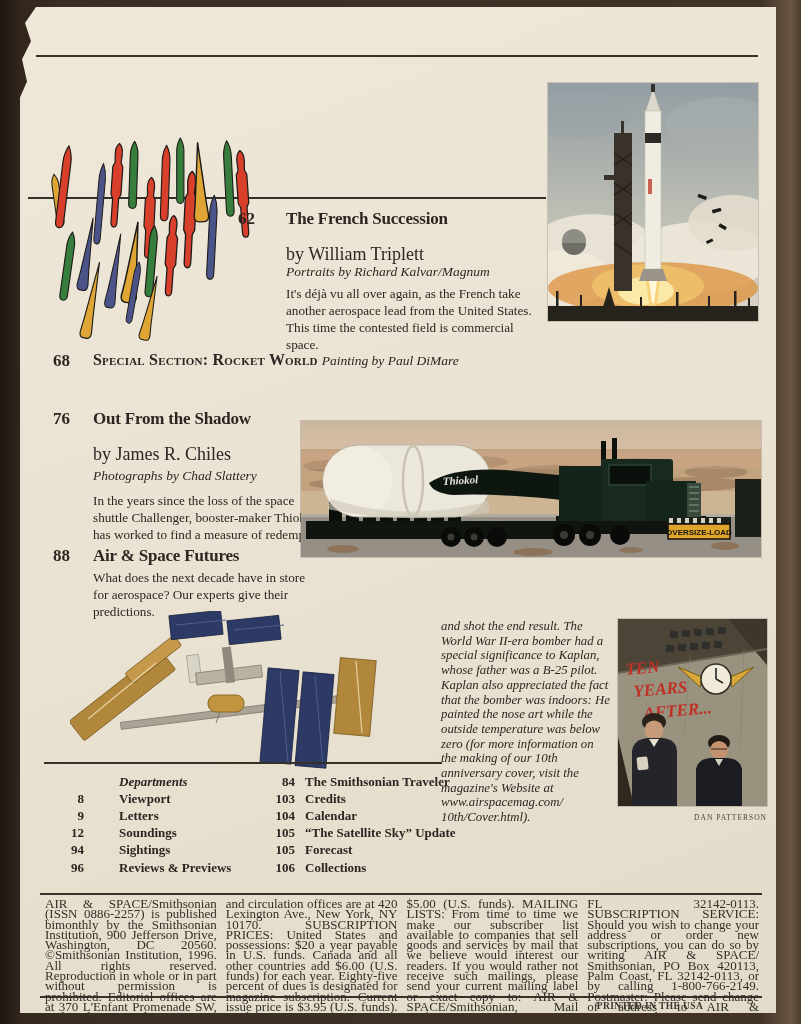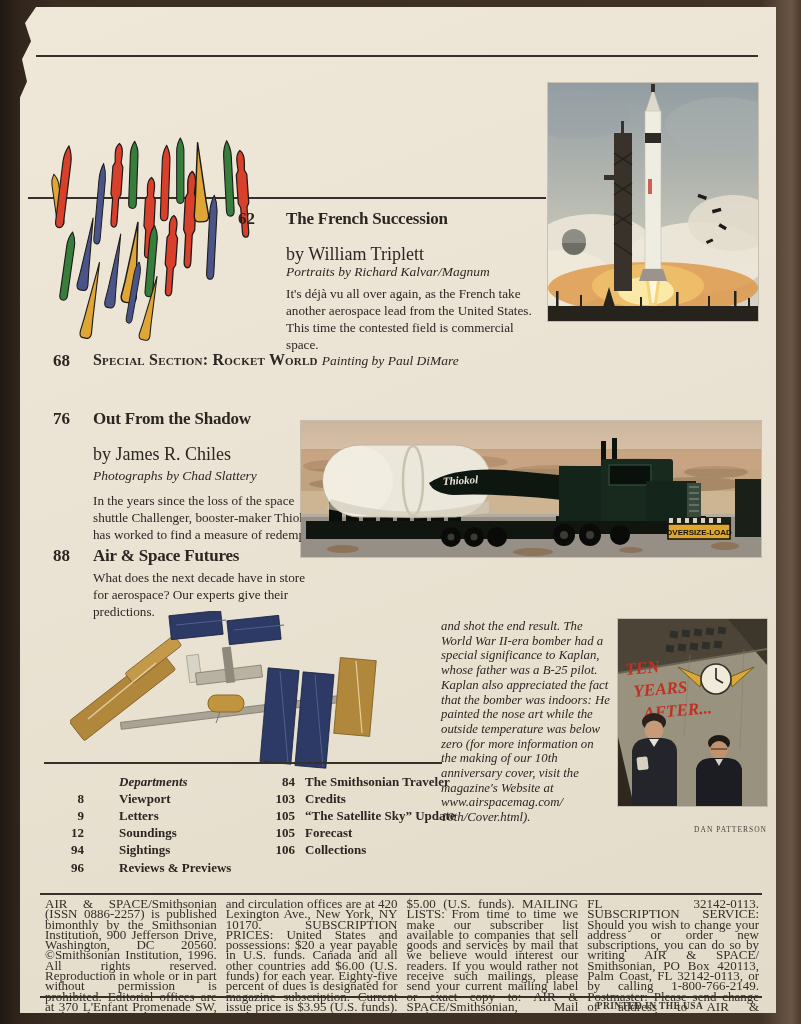--- a/index.html
+++ b/index.html
@@ -34,21 +34,21 @@
   .dept-heading{margin-left:35px;font-weight:bold;font-style:italic;font-size:13px;}
   .dept-col2 .dept-num{width:35px;}
   .dept-col2 .dept-lbl{margin-left:10px;}
   
   .cover-block{position:absolute;left:421px;top:610px;width:336px;}
   .cover-intro{font-style:italic;font-size:13px;line-height:15.8px;}
   .cover-label{font-style:normal;font-weight:bold;font-size:14.5px;}
   .cover-row{display:flex;margin-top:2px;}
   .cover-body{font-style:italic;font-size:12.8px;line-height:14.7px;width:170px;flex:0 0 auto;overflow-wrap:break-word;}
   .cover-photo-wrap{margin-left:7px;width:149px;}
-  .photo-credit{font-size:7.5px;letter-spacing:1px;color:#4a443c;text-align:right;margin-top:19px;}
+  .photo-credit{font-size:7.5px;letter-spacing:1px;color:#4a443c;text-align:right;margin-top:7px;}
   
   .masthead{position:absolute;left:25px;top:892px;width:714px;display:flex;gap:9px;}
   .masthead p{margin:0;flex:1 1 0;font-size:13px;line-height:10.3px;text-align:justify;color:#332e28;}
   .printed{position:absolute;top:994px;left:520px;width:220px;text-align:center;font-weight:bold;font-size:9.5px;letter-spacing:.4px;color:#3a342e;}
   .photo{position:absolute;box-shadow:0 0 0 1px rgba(40,30,20,.18);}
   svg{display:block;}
 </style>
 </head>
 <body>
 
@@ -407,20 +407,24 @@
   <div class="abs dept-col2" style="left:240px;top:766px;">
     <div class="dept-row">
         <span class="dept-num">84</span>
         <span class="dept-lbl">The Smithsonian Traveler</span>
       </div>
     <div class="dept-row">
         <span class="dept-num">103</span>
         <span class="dept-lbl">Credits</span>
       </div>
     <div class="dept-row">
+        <span class="dept-num">104</span>
+        <span class="dept-lbl">Calendar</span>
+      </div>
+    <div class="dept-row">
         <span class="dept-num">105</span>
         <span class="dept-lbl">“The Satellite Sky” Update</span>
       </div>
     <div class="dept-row">
         <span class="dept-num">105</span>
         <span class="dept-lbl">Forecast</span>
       </div>
     <div class="dept-row">
         <span class="dept-num">106</span>
         <span class="dept-lbl">Collections</span>

